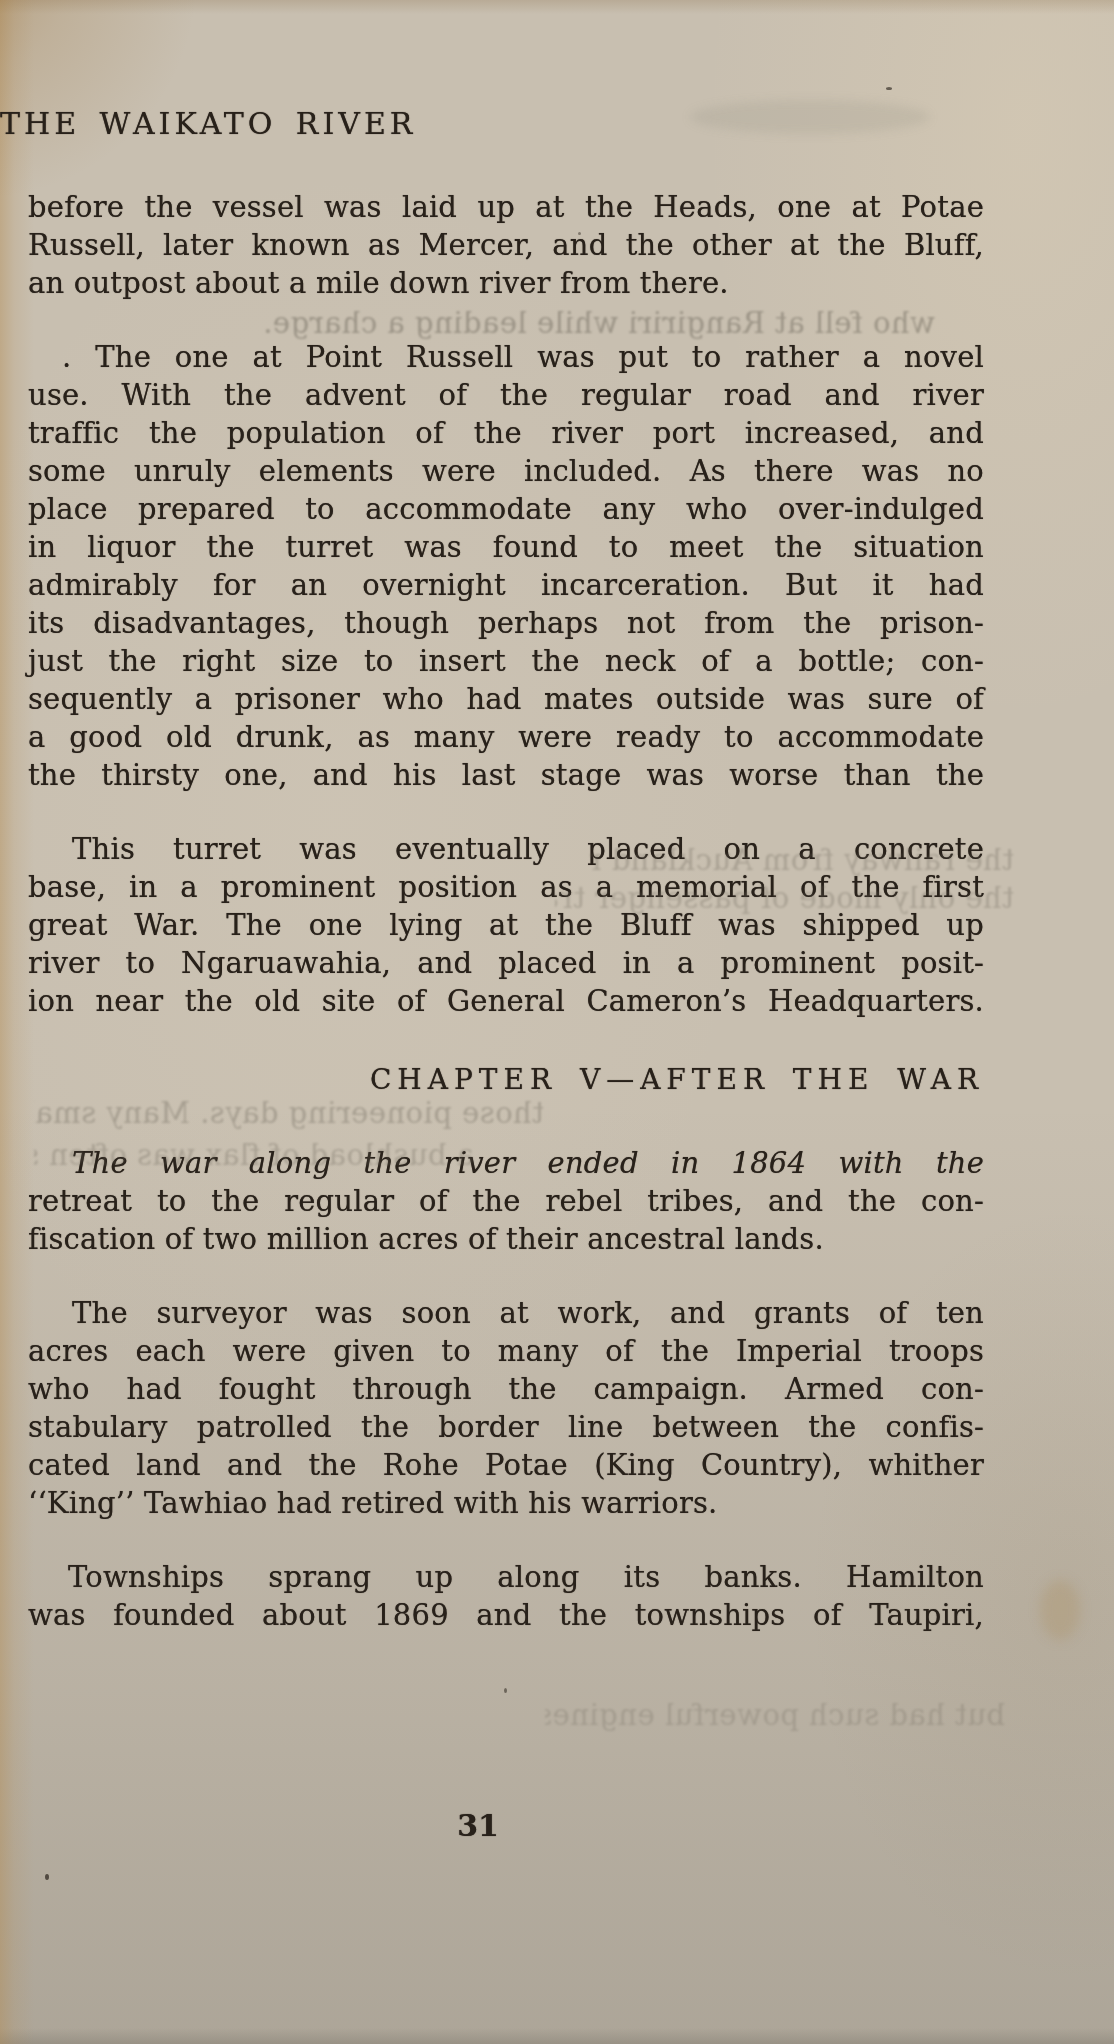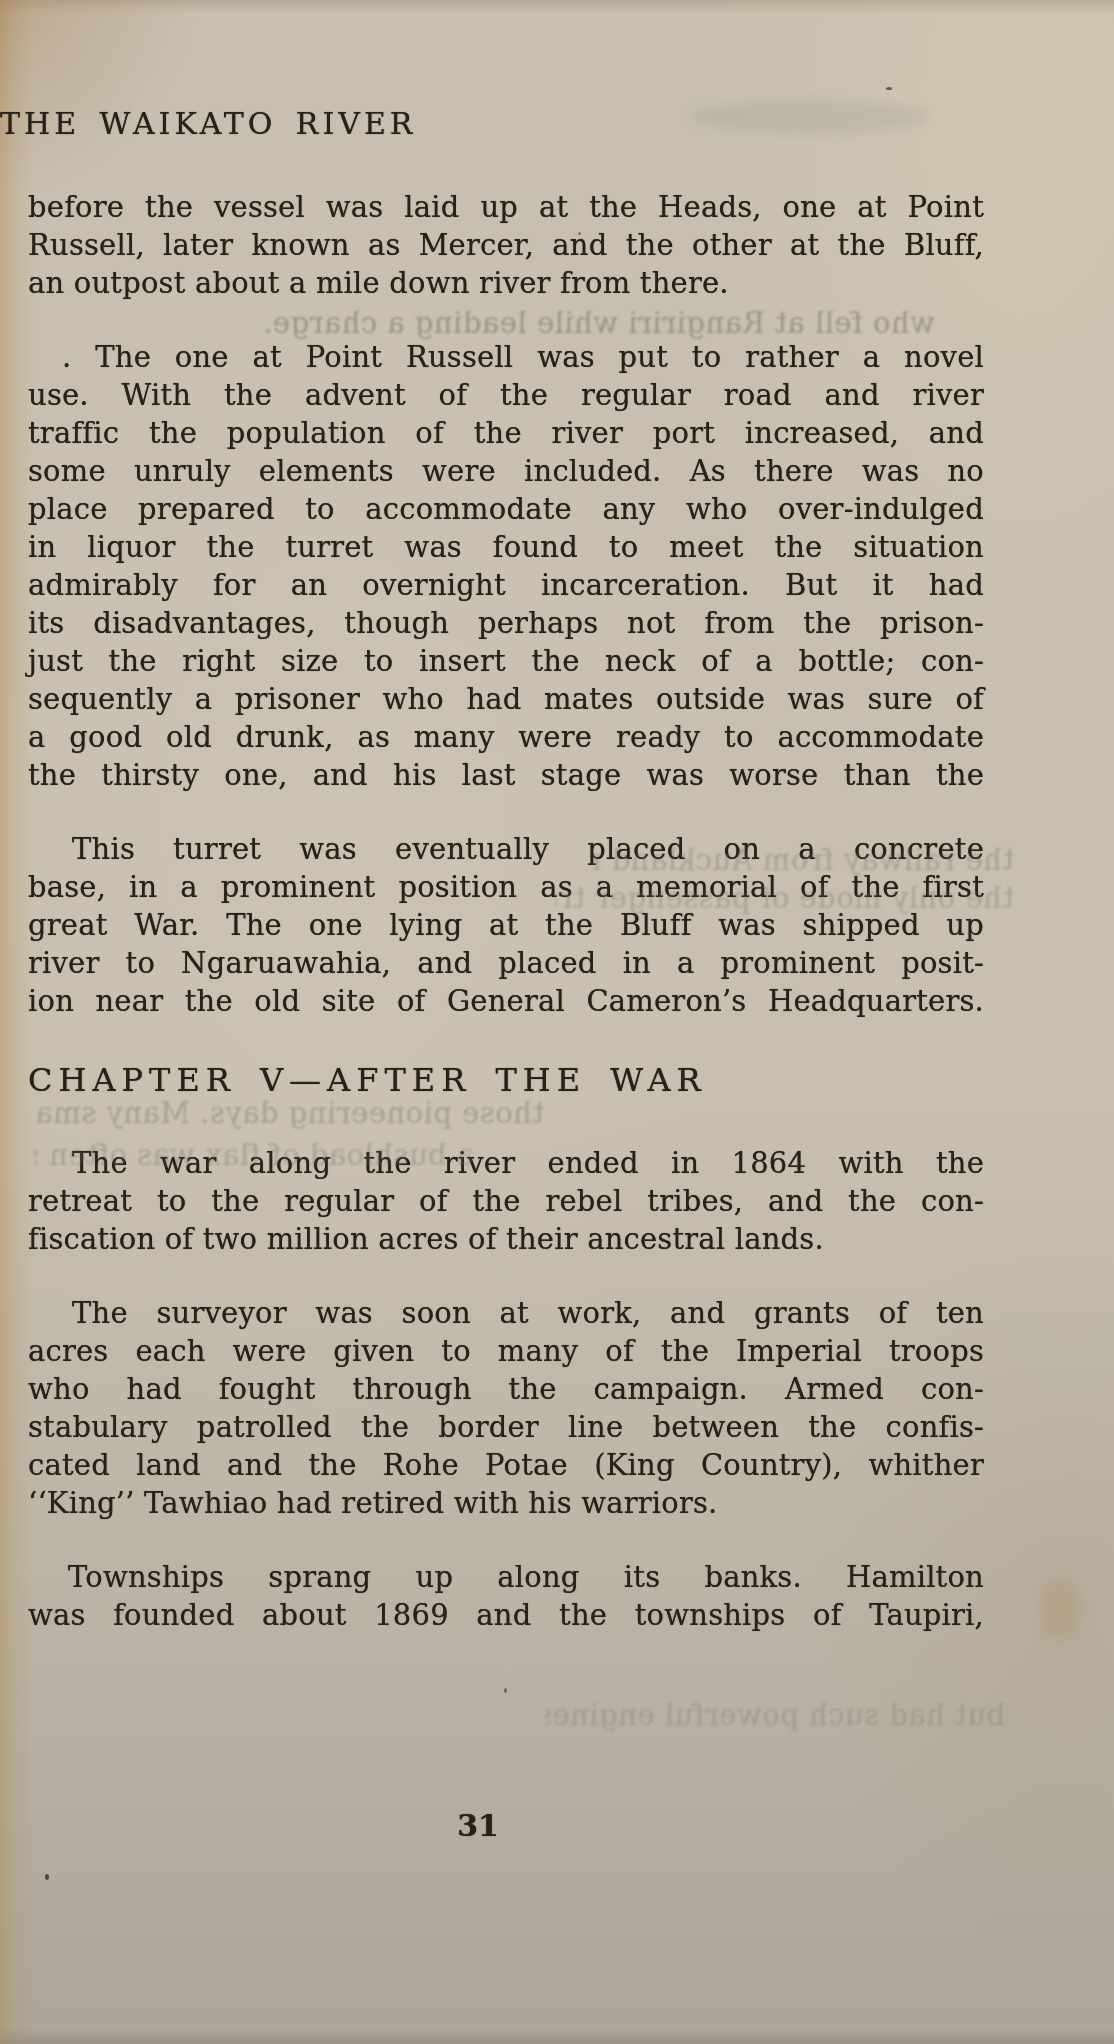--- a/index.html
+++ b/index.html
@@ -44,22 +44,22 @@
     font-size:29px;line-height:38px;height:38px;
     letter-spacing:0.2px;
     white-space:nowrap;
     text-align:justify;
     text-align-last:justify;
     text-shadow:0 0 0.8px rgba(40,33,26,0.72);
   }
   .line.no-justify{text-align-last:left;}
   .chapter-heading{
     margin:40px 0 44px 0;
-    line-height:40px;font-size:32px;
-    text-align:left;letter-spacing:6px;word-spacing:8px;
+    line-height:40px;font-size:28px;
+    text-align:right;letter-spacing:6px;word-spacing:8px;
     white-space:nowrap;
     text-shadow:0 0 1px rgba(40,33,26,0.8);
   }
   .page-number{
     position:absolute;left:28px;top:1808px;width:956px;
     text-align:center;font-size:30px;font-weight:bold;
     transform:translateX(-28px);
     text-shadow:0 0 1px rgba(40,33,26,0.8);
   }
   .bleed{
@@ -77,21 +77,21 @@
 </style>
 </head>
 <body>
 
 <div class="page">
 
   <div class="running-header">THE WAIKATO RIVER</div>
 
   <div class="text-block">
       <div class="paragraph">
-        <div class="line">before the vessel was laid up at the Heads, one at Point</div>
+        <div class="line">before the vessel was laid up at the Heads, one at Potae</div>
         <div class="line">Russell, later known as Mercer, and the other at the Bluff,</div>
         <div class="line no-justify">an outpost about a mile down river from there.</div>
       </div>
       <div class="paragraph">
         <div class="line" style="padding-left: 34px;">. The one at Point Russell was put to rather a novel</div>
         <div class="line">use. With the advent of the regular road and river</div>
         <div class="line">traffic the population of the river port increased, and</div>
         <div class="line">some unruly elements were included. As there was no</div>
         <div class="line">place prepared to accommodate any who over-indulged</div>
         <div class="line">in liquor the turret was found to meet the situation</div>
@@ -104,21 +104,21 @@
       </div>
       <div class="paragraph">
         <div class="line" style="padding-left: 44px;">This turret was eventually placed on a concrete</div>
         <div class="line">base, in a prominent position as a memorial of the first</div>
         <div class="line">great War. The one lying at the Bluff was shipped up</div>
         <div class="line">river to Ngaruawahia, and placed in a prominent posit-</div>
         <div class="line">ion near the old site of General Cameron’s Headquarters.</div>
       </div>
       <div class="chapter-heading">CHAPTER V—AFTER THE WAR</div>
       <div class="paragraph">
-        <div class="line" style="padding-left: 44px;">The war along the river ended in 1864 with the</div>
+        <div class="line" style="padding-left: 44px; font-style: italic;">The war along the river ended in 1864 with the</div>
         <div class="line">retreat to the regular of the rebel tribes, and the con-</div>
         <div class="line no-justify">fiscation of two million acres of their ancestral lands.</div>
       </div>
       <div class="paragraph">
         <div class="line" style="padding-left: 44px;">The surveyor was soon at work, and grants of ten</div>
         <div class="line">acres each were given to many of the Imperial troops</div>
         <div class="line">who had fought through the campaign. Armed con-</div>
         <div class="line">stabulary patrolled the border line between the confis-</div>
         <div class="line">cated land and the Rohe Potae (King Country), whither</div>
         <div class="line no-justify">‘‘King’’ Tawhiao had retired with his warriors.</div>

